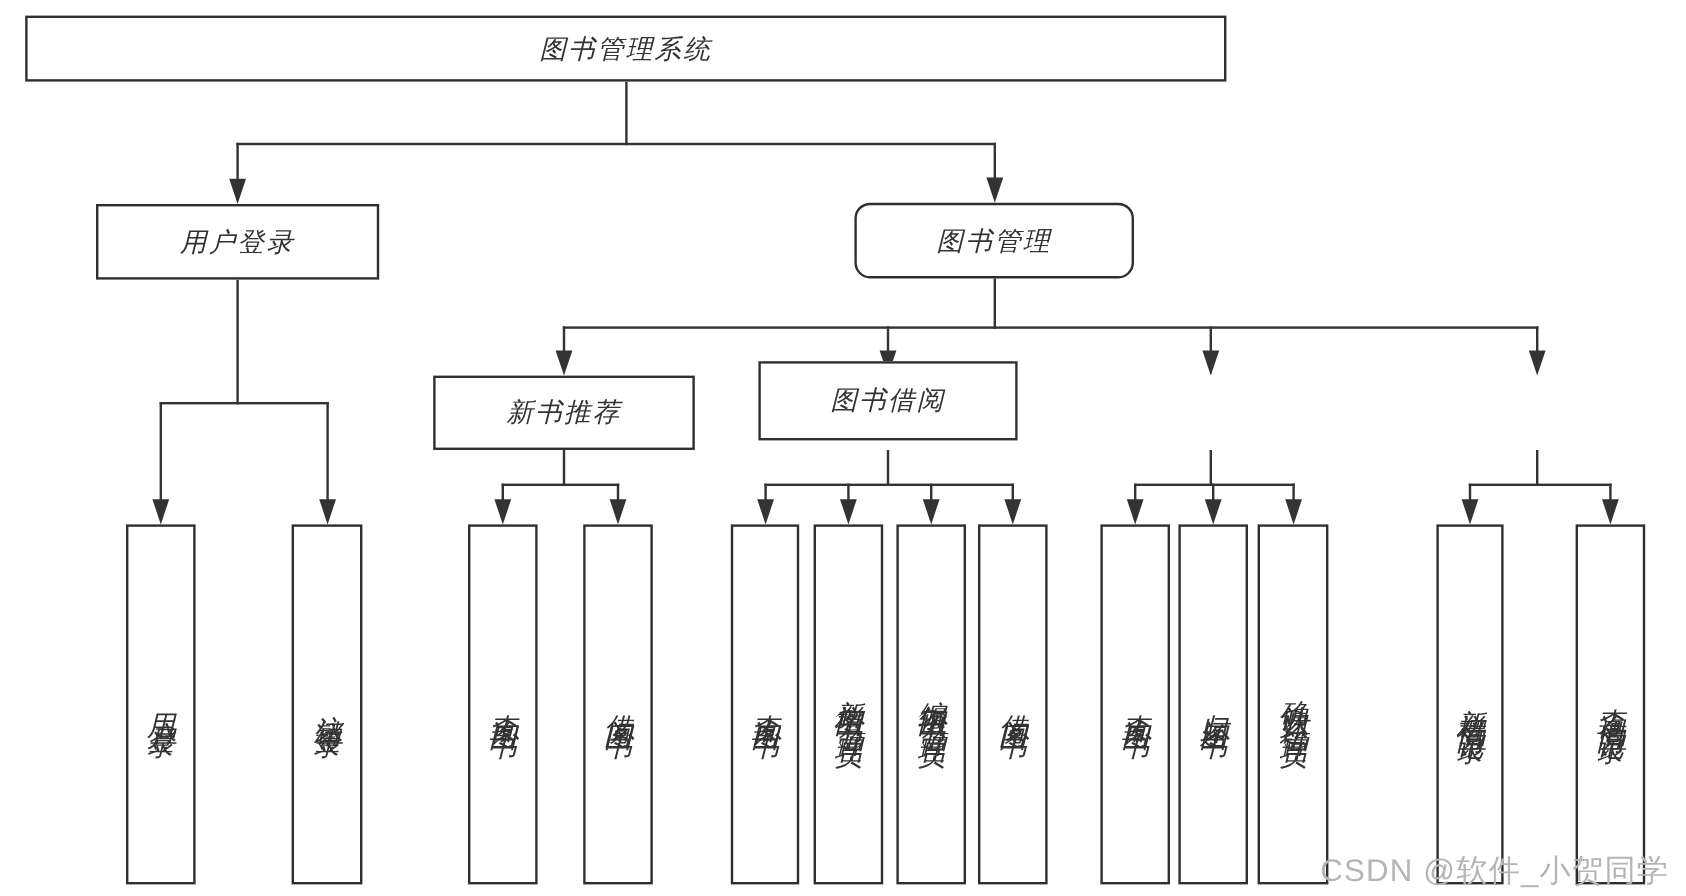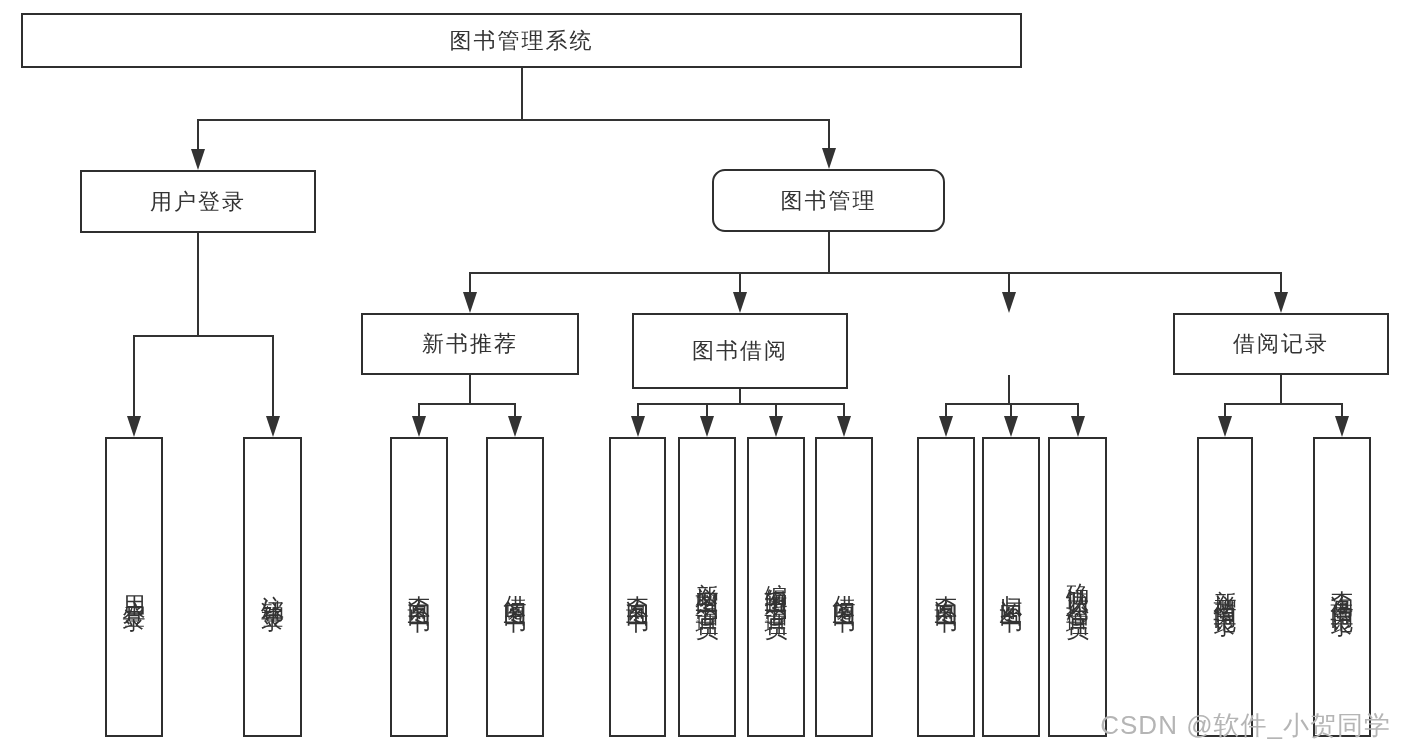--- a/index.html
+++ b/index.html
@@ -27,20 +27,21 @@
     align-items: center;
     justify-content: center;
     z-index: 2;
   }
   .node .label {
     font-size: 22px;
     color: var(--text-color);
     letter-spacing: 2px;
     white-space: nowrap;
     text-align: right;
+    font-style: italic;
   }
   .node.vert .label {
     writing-mode: vertical-rl;
     line-height: 1;
     letter-spacing: 5px;
     font-size: 23px;
     white-space: normal;
   }
   .vline { position: absolute; width: 2px; background: var(--line-color); z-index: 1; }
   .hline { position: absolute; height: 2px; background: var(--line-color); z-index: 1; }
@@ -79,25 +80,22 @@
     </div>
     <div class="node vert" style="left: 105px; top: 437px; width: 58px; height: 300px;">
       <span class="label">用户登录</span>
     </div>
     <div class="node vert" style="left: 243px; top: 437px; width: 59px; height: 300px;">
       <span class="label">注销登录</span>
     </div>
     <div class="node" style="left: 361px; top: 313px; width: 218px; height: 62px;">
       <span class="label">新书推荐</span>
     </div>
-    <div class="node" style="left: 632px; top: 313px; width: 216px; height: 76px;">
+    <div class="node" style="left: 632px; top: 301px; width: 216px; height: 66px;">
       <span class="label">图书借阅</span>
-    </div>
-    <div class="node" style="left: 1173px; top: 313px; width: 216px; height: 62px;">
-      <span class="label">借阅记录</span>
     </div>
     <div class="node vert" style="left: 390px; top: 437px; width: 58px; height: 300px;">
       <span class="label">查询图书</span>
     </div>
     <div class="node vert" style="left: 486px; top: 437px; width: 58px; height: 300px;">
       <span class="label">借阅图书</span>
     </div>
     <div class="node vert" style="left: 609px; top: 437px; width: 57px; height: 300px;">
       <span class="label">查询图书</span>
     </div>

